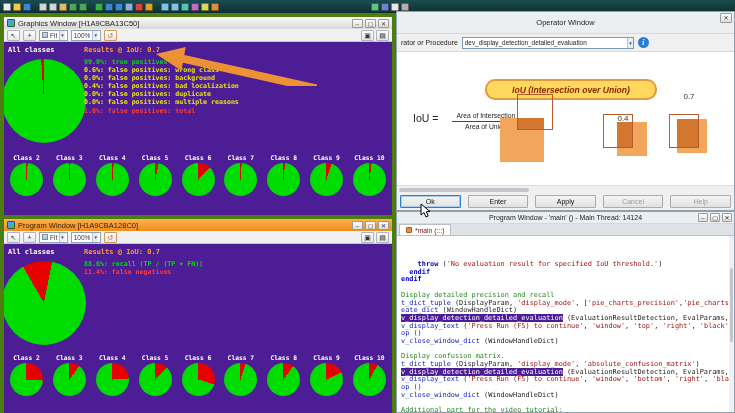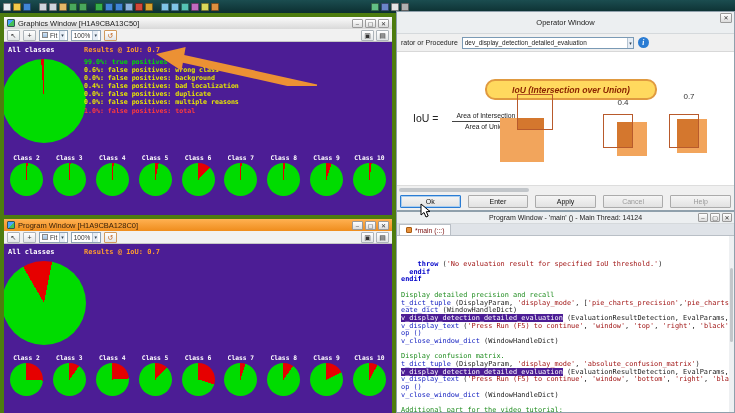--- a/index.html
+++ b/index.html
@@ -252,20 +252,24 @@
     <span class="gtool-btn orange">↺</span>
     <span class="gtool-right">
       <span class="gtool-btn">▣</span>
       <span class="gtool-btn">▤</span>
     </span>
   </div>
   <div class="gcanvas" id="gw2-canvas">
     <div class="all-classes">All classes</div>
     <div class="big-pie" style="background: conic-gradient(from -30deg, rgb(230, 0, 0) 0deg, rgb(230, 0, 0) 11.4%, rgb(0, 220, 0) 11.4%, rgb(0, 220, 0) 100%);"></div>
     <div class="results-head">Results @ IoU: 0.7</div>
+    <div class="stats">
+        <div class="stat-line" style="color: rgb(0, 224, 0);">88.6%: recall (TP / (TP + FN))</div>
+        <div class="stat-line" style="color: rgb(255, 60, 60);">11.4%: false negatives</div>
+      </div>
     <div class="class-row">
         <div class="class-cell">
           <div class="class-label">Class 2</div>
           <div class="small-pie" style="background: conic-gradient(rgb(230, 0, 0) 0deg, rgb(230, 0, 0) 26%, rgb(0, 220, 0) 26%, rgb(0, 220, 0) 100%);"></div>
         </div>
         <div class="class-cell">
           <div class="class-label">Class 3</div>
           <div class="small-pie" style="background: conic-gradient(rgb(230, 0, 0) 0deg, rgb(230, 0, 0) 10%, rgb(0, 220, 0) 10%, rgb(0, 220, 0) 100%);"></div>
         </div>
         <div class="class-cell">
@@ -320,21 +324,21 @@
       <span class="frac">
         <span class="num">Area of Intersection</span>
         <span class="den">Area of Union</span>
       </span>
     </div>
 
     <div class="rect-fill" style="left:103px;top:66px;width:44px;height:44px;"></div>
     <div class="rect-inter" style="left:120px;top:66px;width:27px;height:12px;"></div>
     <div class="rect-outline" style="left:120px;top:42px;width:36px;height:36px;"></div>
 
-    <div class="ex-label" style="left:204px;top:46px;">0.4</div>
+    <div class="ex-label" style="left:204px;top:62px;">0.4</div>
     <div class="rect-fill" style="left:220px;top:70px;width:30px;height:34px;"></div>
     <div class="rect-inter" style="left:220px;top:70px;width:16px;height:26px;"></div>
     <div class="rect-outline" style="left:206px;top:62px;width:30px;height:34px;"></div>
 
     <div class="ex-label" style="left:270px;top:40px;">0.7</div>
     <div class="rect-fill" style="left:280px;top:67px;width:30px;height:34px;"></div>
     <div class="rect-inter" style="left:280px;top:67px;width:22px;height:29px;"></div>
     <div class="rect-outline" style="left:272px;top:62px;width:30px;height:34px;"></div>
   </div>
   <div class="op-scroll">

